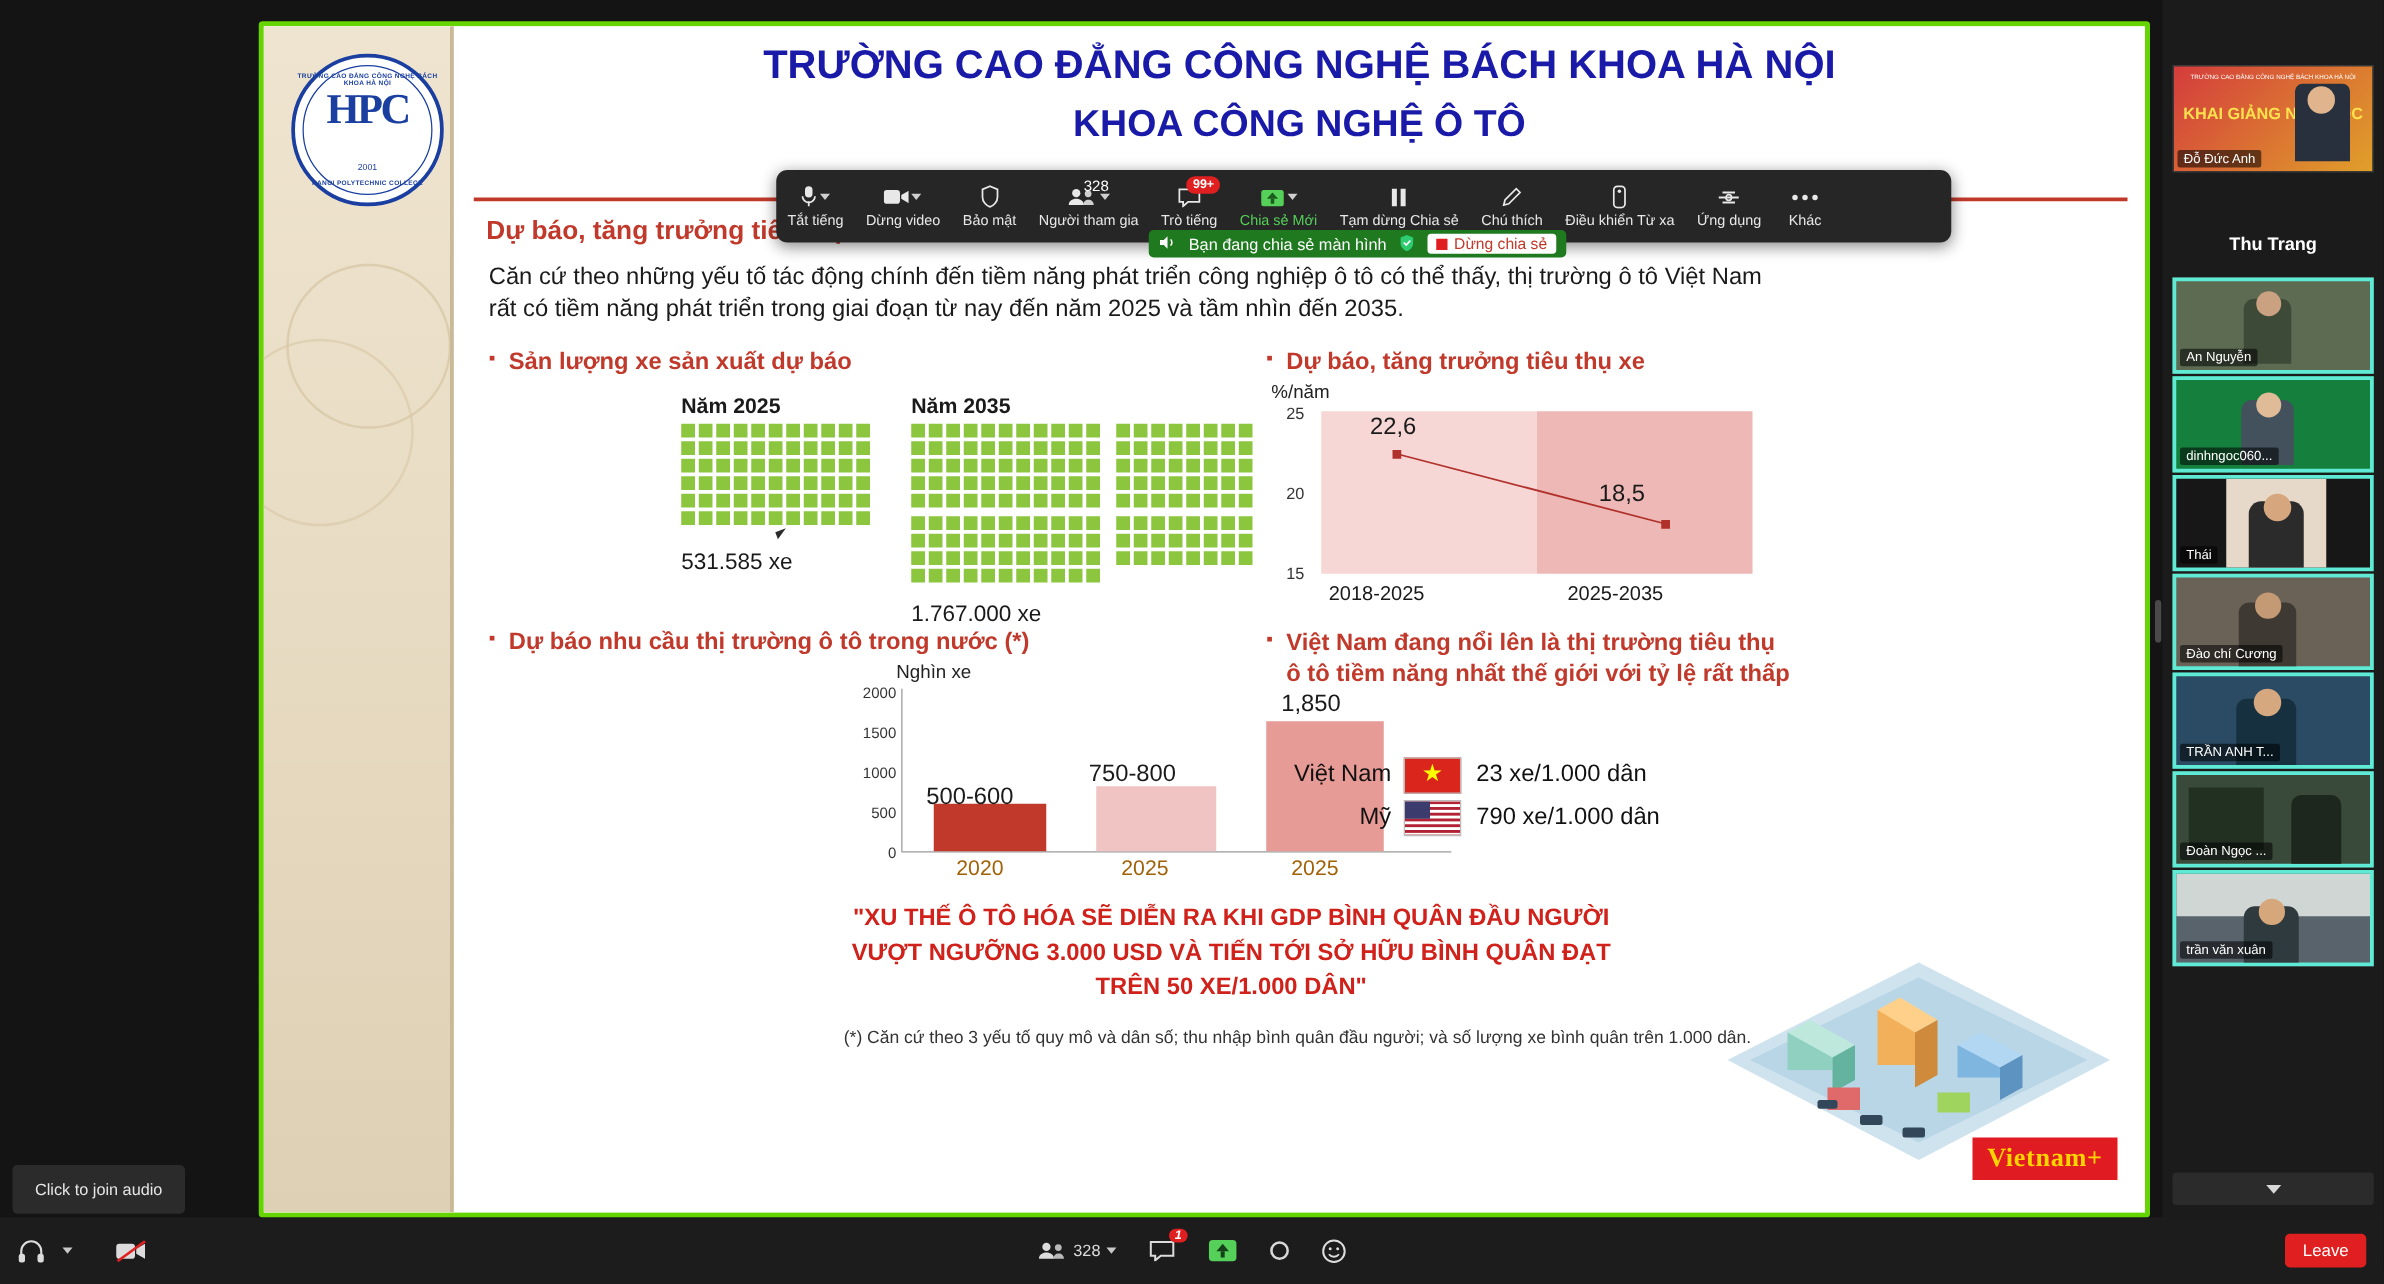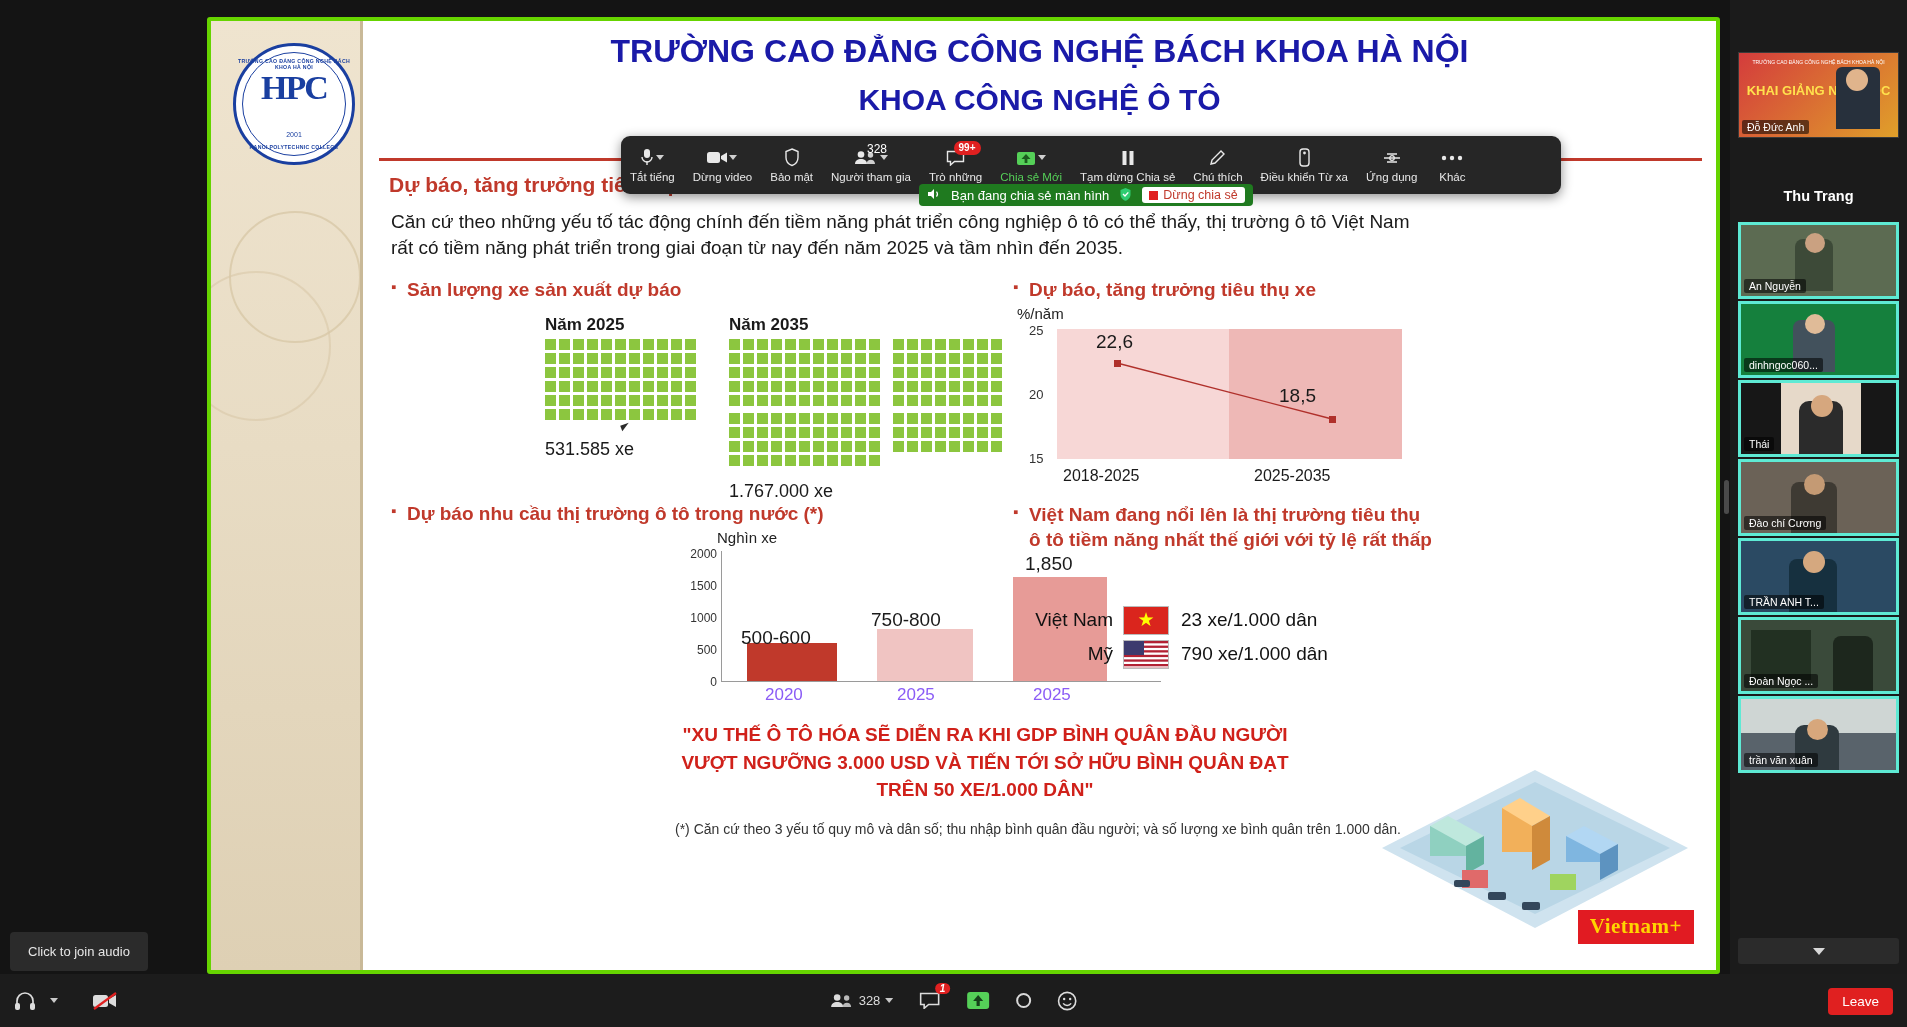--- a/index.html
+++ b/index.html
@@ -148,21 +148,21 @@
   .lchart .dlab { position: absolute; font-size: 19px; color: #1a1a1a; }
 
   
   .bchart { position: absolute; left: 322px; top: 512px; width: 480px; height: 170px; }
   .bchart .unit { position: absolute; left: 32px; top: -4px; font-size: 15px; color: #222; }
   .bchart .ax { position: absolute; left: 36px; top: 18px; width: 1px; height: 130px; background: #9a9a9a; }
   .bchart .axh { position: absolute; left: 36px; top: 148px; width: 440px; height: 1px; background: #9a9a9a; }
   .bchart .yt { position: absolute; left: 0; font-size: 12px; color: #333; width: 32px; text-align: right; }
   .bchart .bar { position: absolute; bottom: 22px; }
   .bchart .blab { position: absolute; font-size: 19px; color: #1a1a1a; }
-  .bchart .xt { position: absolute; top: 152px; font-size: 17px; color: #8b5cf6; }
+  .bchart .xt { position: absolute; top: 152px; font-size: 17px; color: #a16207; }
 
   
   .flags { position: absolute; left: 648px; top: 582px; }
   .flags .row { display: flex; align-items: center; height: 34px; }
   .flags .cname { width: 112px; text-align: right; font-size: 19px; color: #111; padding-right: 10px; }
   .flags .flag { width: 46px; height: 29px; border: 1px solid #bbb; position: relative; overflow: hidden; }
   .flags .val { font-size: 19px; color: #111; padding-left: 12px; }
 
   .flag-vn { background: #da251d; }
   .flag-vn:after { content:"★"; position:absolute; left:50%; top:50%; transform: translate(-50%,-54%); color:#ff0; font-size:19px; }
@@ -719,21 +719,21 @@
         <div class="cnt">328</div>
         <div class="lbl">Người tham gia</div>
       </div>
       <div class="zitem">
         <div class="ic">
           <svg width="19" height="16" viewBox="0 0 19 16">
               <path d="M1.5 1.5h16v10h-9l-4 3.5v-3.5h-3z" fill="none" stroke="#e8e8e8" stroke-width="1.4"></path>
             </svg>
         </div>
         <div class="badge">99+</div>
-        <div class="lbl">Trò những</div>
+        <div class="lbl">Trò tiếng</div>
       </div>
       <div class="zitem active greenbg">
         <div class="ic withcaret">
           <svg width="20" height="18" viewBox="0 0 20 18">
               <rect x="1" y="3" width="18" height="13" rx="2" fill="#55d058"></rect>
               <polygon points="10,5 14.5,10 5.5,10" fill="#1c5c1f"></polygon>
               <rect x="8.6" y="10" width="2.8" height="4" fill="#1c5c1f"></rect>
             </svg>
           <span class="caret"></span>
         </div>

